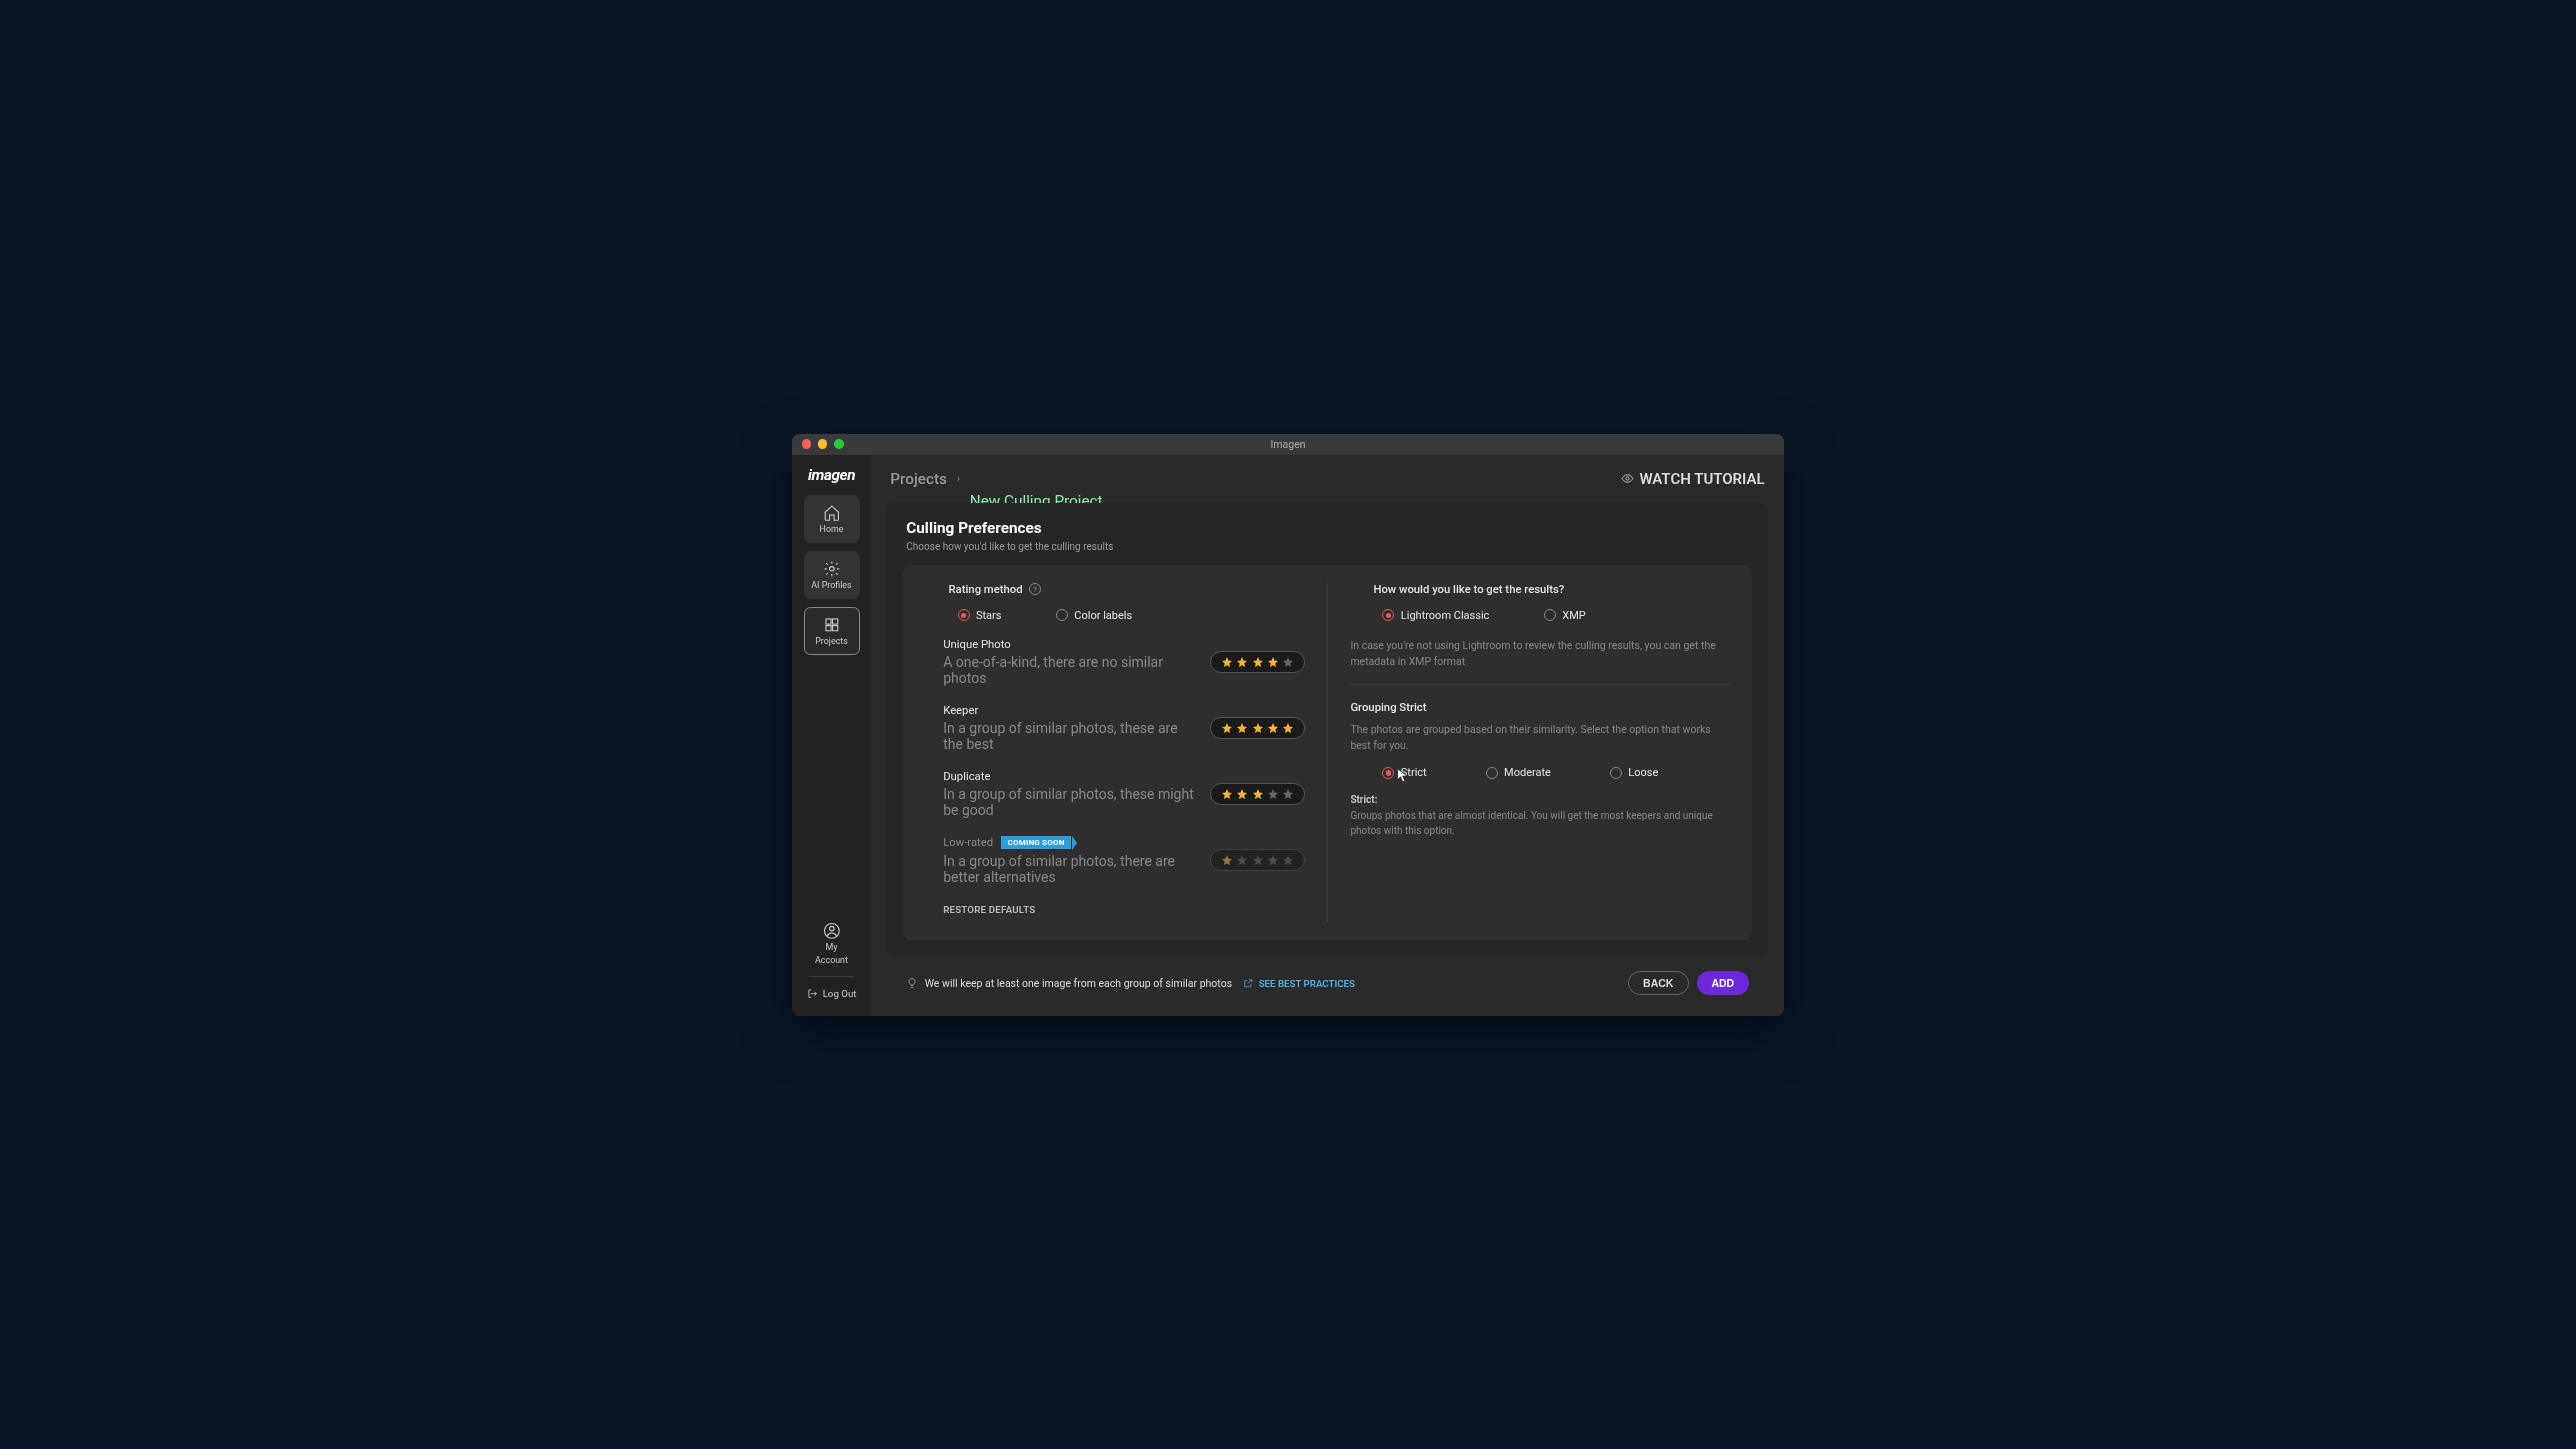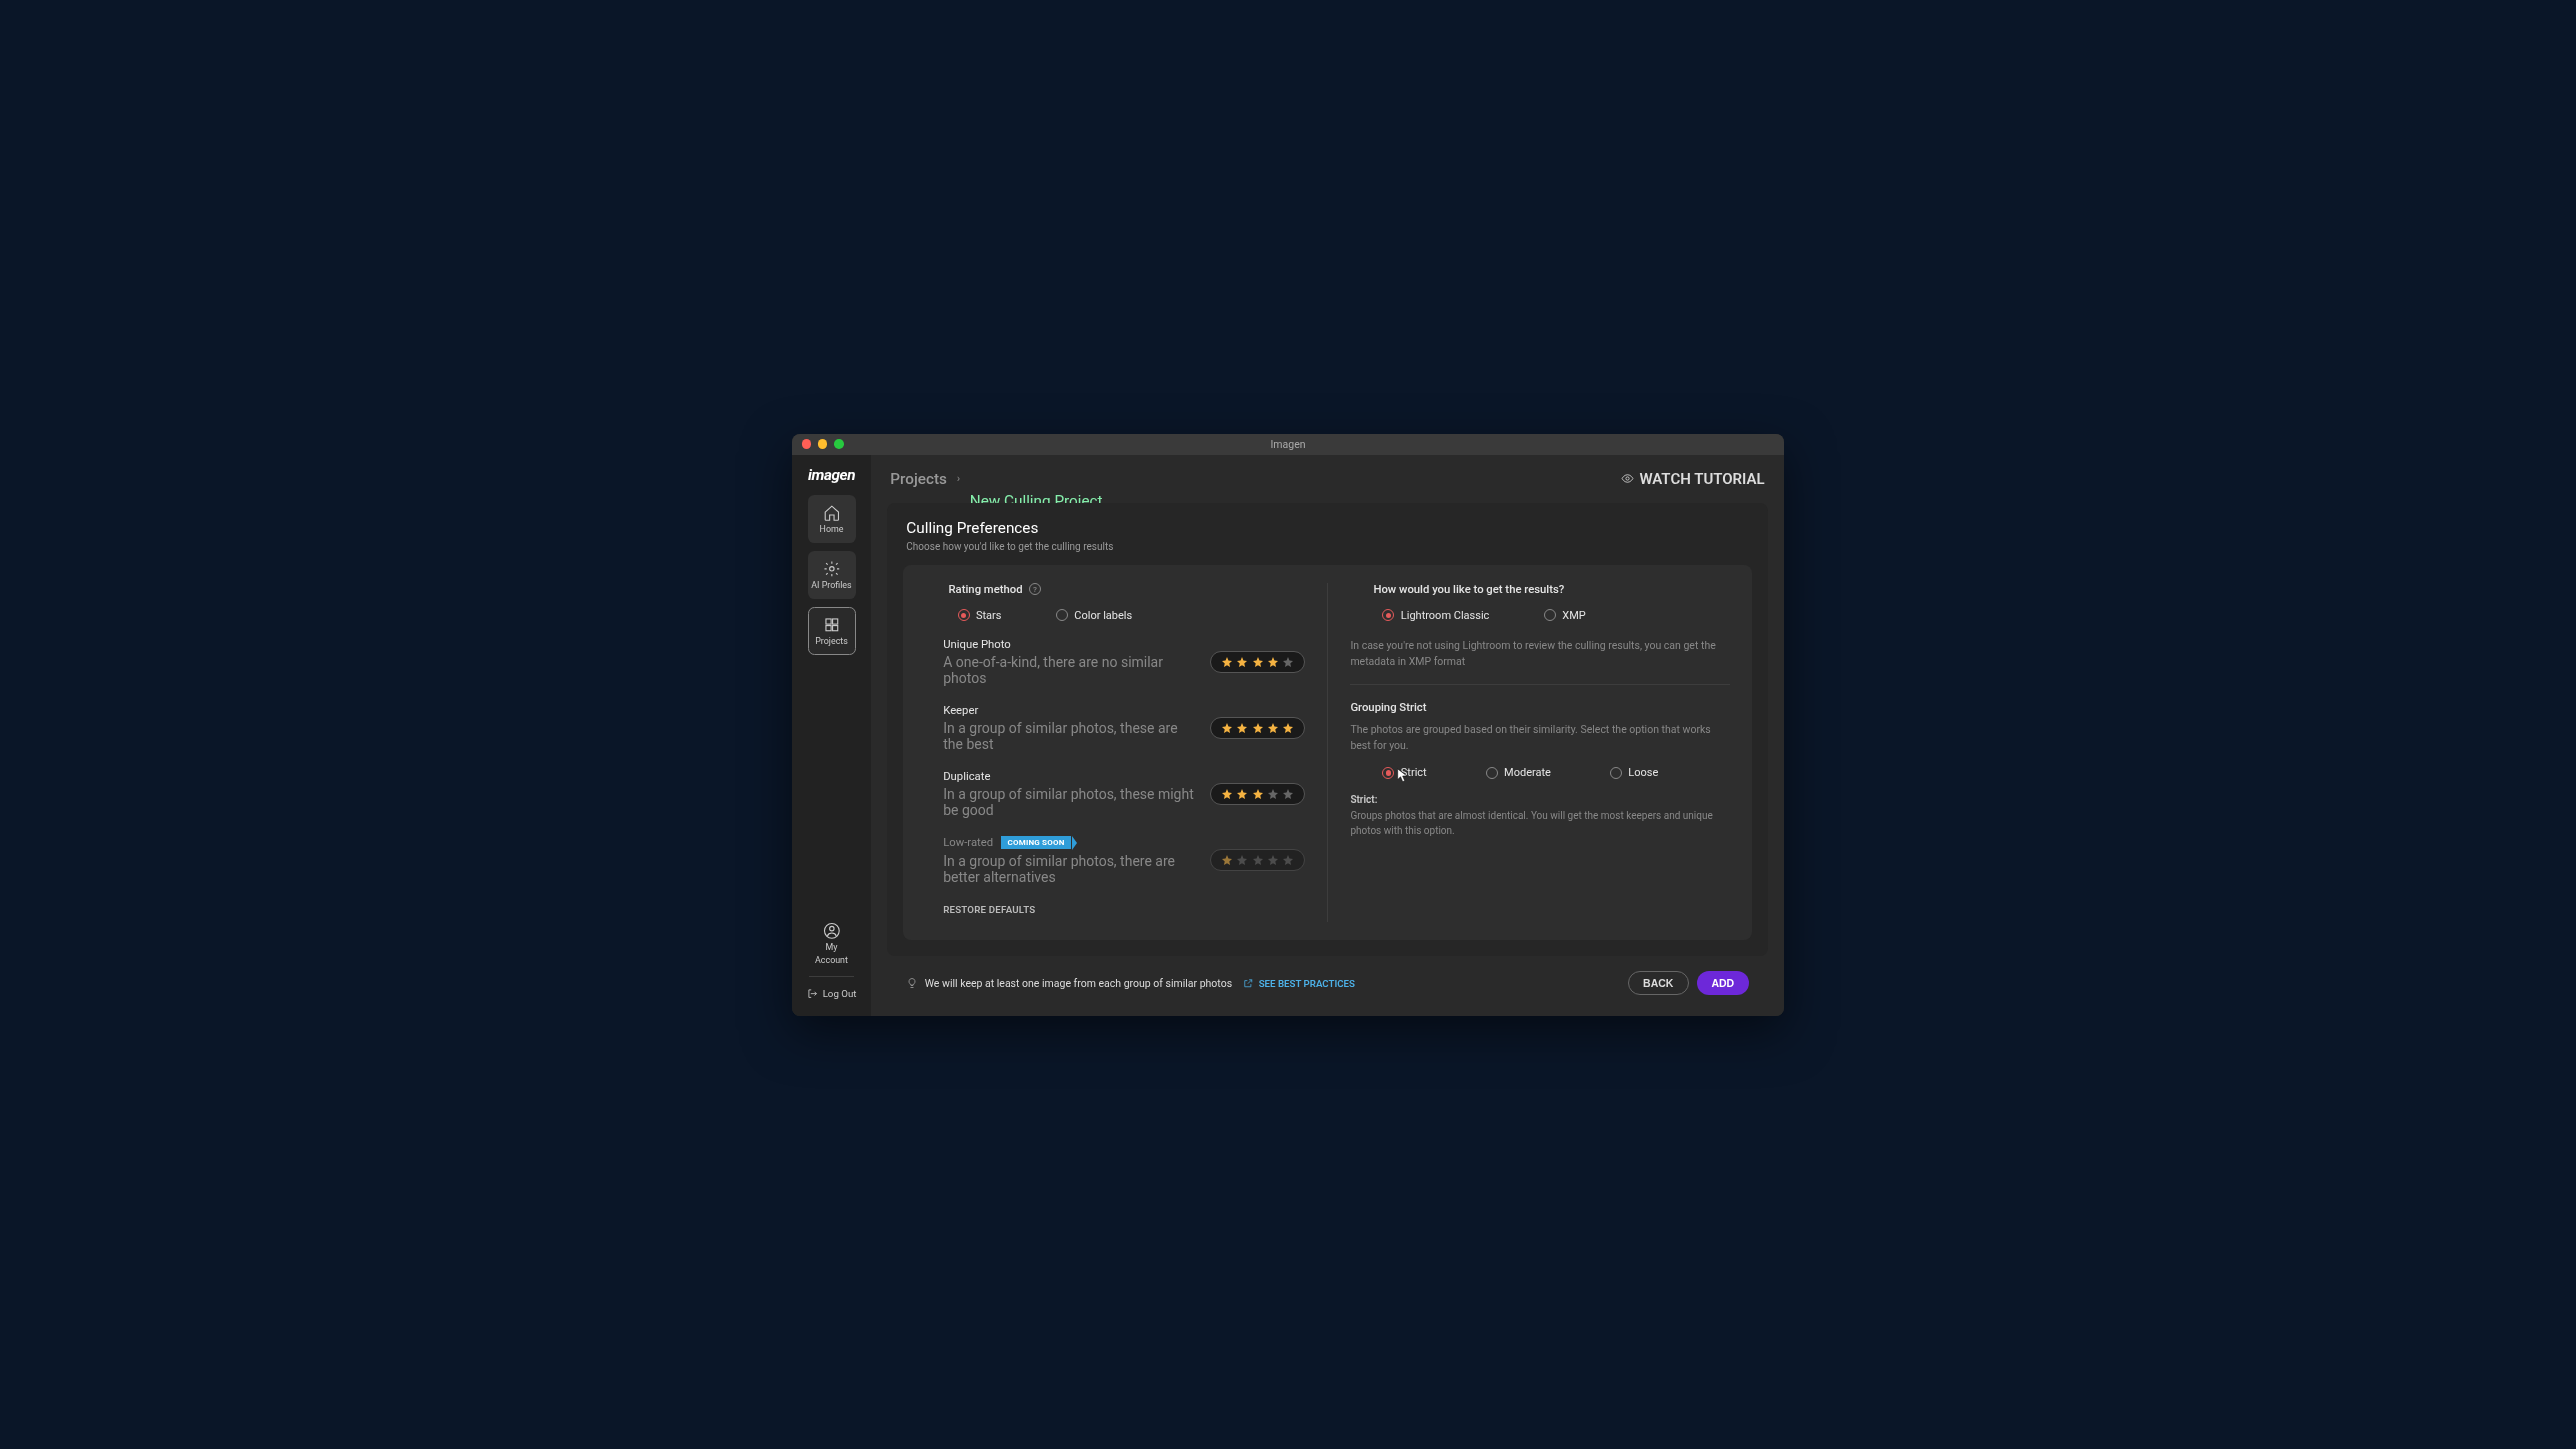--- a/index.html
+++ b/index.html
@@ -38,21 +38,21 @@
   padding:8px 0;
   align-items:center;
 }
 .logo{
   color:#fff;font-weight:700;font-size:15.3px;
   font-style:italic;margin:3.2px 0 11.3px;
   letter-spacing:-0.4px;
 }
 .nav{display:flex;flex-direction:column;gap:8px;align-items:center;}
 .nav-item{
-  width:48px;height:48px;border-radius:6.4px;
+  width:56px;height:48px;border-radius:6.4px;
   display:flex;flex-direction:column;align-items:center;justify-content:center;
   gap:3.2px;color:#ccc;font-size:8.9px;cursor:pointer;
   background:#333;
 }
 .nav-item.active{border:1.2px solid #888;background:#2a2a2a;}
 .nav-item svg{width:17.7px;height:17.7px;stroke:#ccc;fill:none;stroke-width:1.5;}
 .sidebar-spacer{flex:1;}
 .sidebar-bottom{display:flex;flex-direction:column;align-items:center;gap:11.3px;padding:0 6.4px 8px;}
 .account{display:flex;flex-direction:column;align-items:center;gap:2.4px;color:#ccc;font-size:8.9px;cursor:pointer;}
 .account svg{width:17.7px;height:17.7px;stroke:#ccc;fill:none;stroke-width:1.5;}
@@ -70,21 +70,21 @@
 .chev{color:#888;font-size:11.3px;}
 .crumb-current{color:#86efac;font-weight:400;margin-top:44px;}
 .watch{display:flex;align-items:center;gap:5.6px;color:#ddd;font-size:15px;font-weight:600;cursor:pointer;}
 .watch svg{width:13px;height:13px;stroke:#ddd;fill:none;stroke-width:1.5;}
 
 .content{
   flex:1;margin:0 16px;background:#262626;border-radius:8px;
   display:flex;flex-direction:column;min-height:0;
 }
 .content-head{padding:16px 19.3px 13px;}
-.content-title{color:#fff;font-size:15.3px;font-weight:400;margin-bottom:4.8px;}
+.content-title{color:#fff;font-size:15.3px;font-weight:700;margin-bottom:4.8px;}
 .content-sub{color:#999;font-size:10px;}
 
 .panels{
   flex:1;margin:0 16px 16px;background:#2e2e2e;border-radius:8px;
   display:flex;min-height:0;
 }
 .panel{flex:1;padding:17.7px 22.5px;}
 .divider-v{width:0.8px;background:#3d3d3d;margin:17.7px 0;}
 
 .sec-title{color:#e5e5e5;font-size:11.3px;font-weight:500;display:flex;align-items:center;gap:6.4px;margin-bottom:13px;padding-left:23px;}

